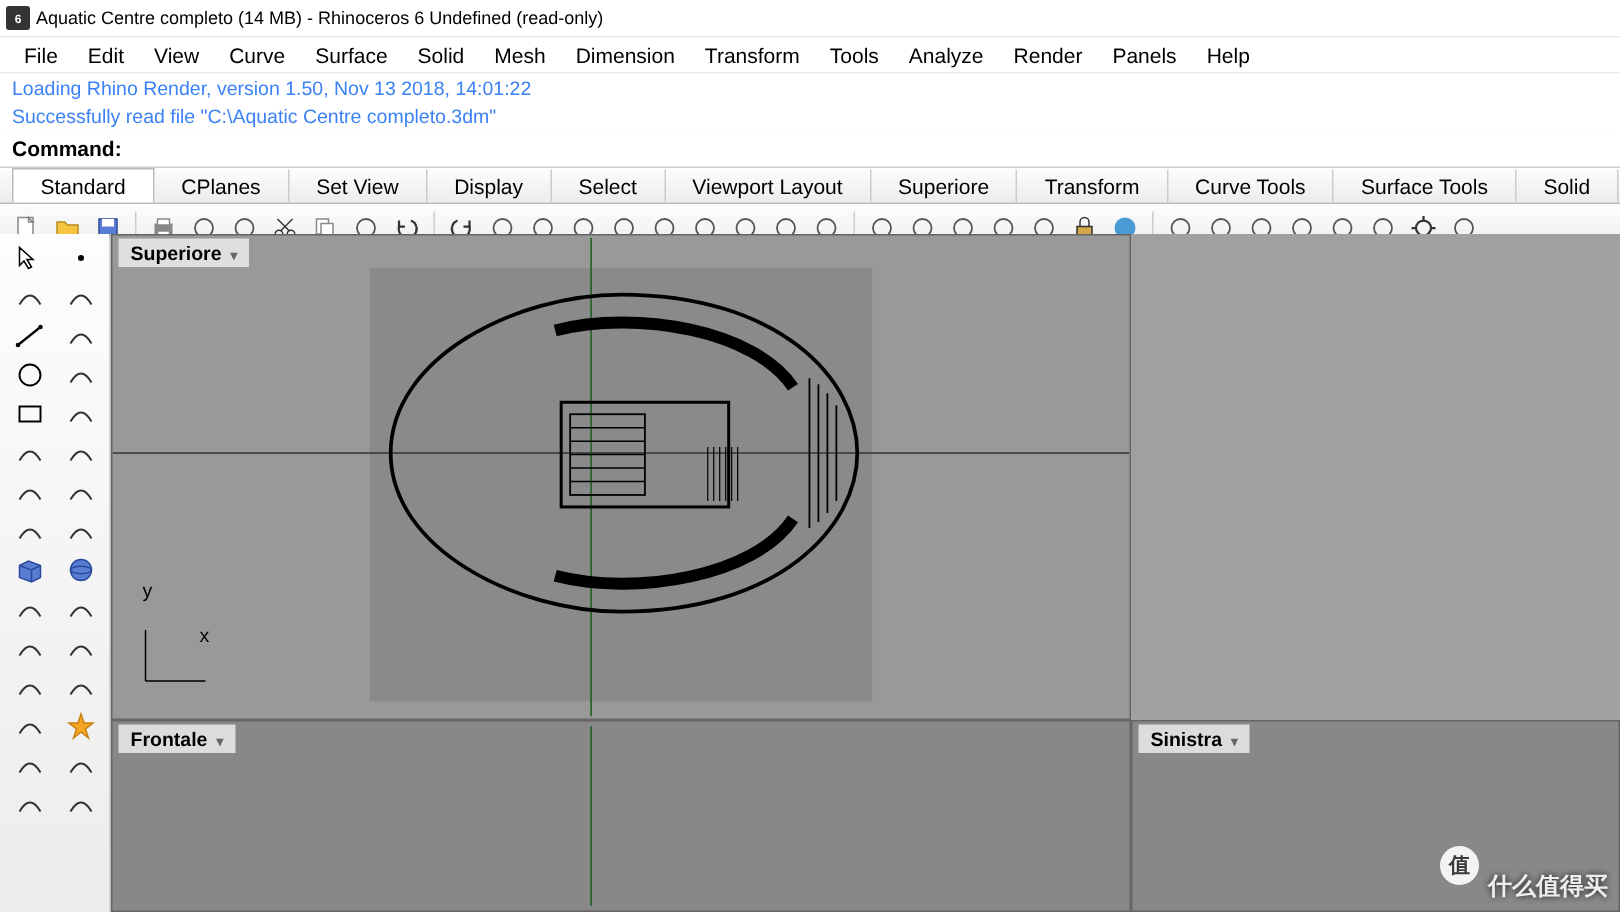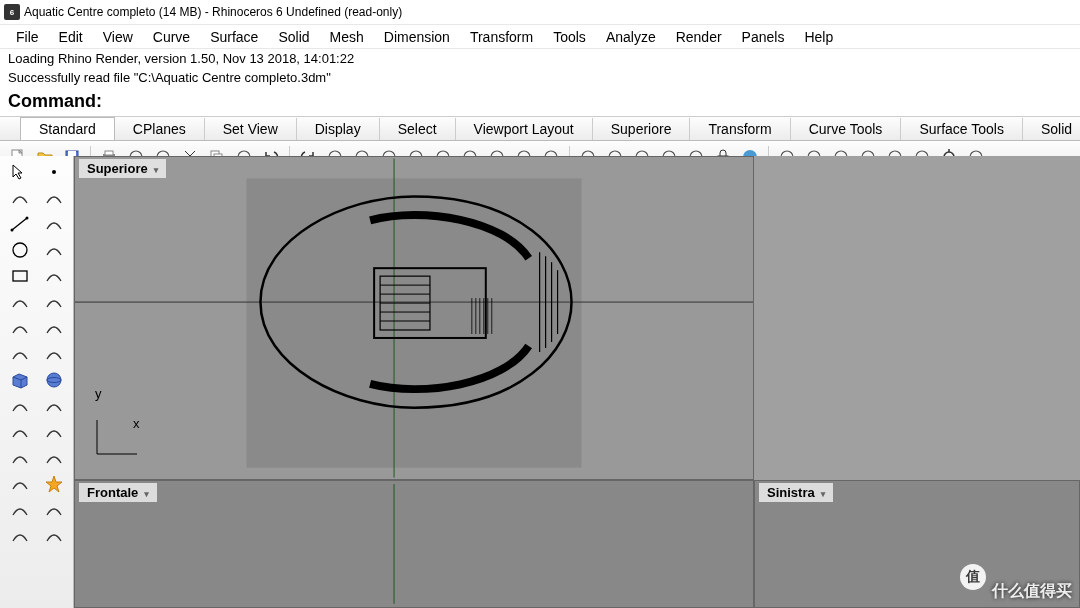--- a/index.html
+++ b/index.html
@@ -5,27 +5,27 @@
 * { margin:0; padding:0; box-sizing:border-box; font-family:"Segoe UI", Tahoma, sans-serif; font-size:13px; }
 body { width:1080px; height:608px; background:#f0f0f0; overflow:hidden; position:relative; }
 
 .titlebar { height:25px; background:#fff; display:flex; align-items:center; padding:0 4px; gap:4px; border-bottom:1px solid #e8e8e8; }
 .titlebar .app-icon { width:16px; height:16px; background:#333; border-radius:2px; display:inline-flex; align-items:center; justify-content:center; color:#fff; font-size:8px; font-weight:bold; }
 .title-txt { font-size:12px; }
 
 .menubar { height:24px; background:#fff; display:flex; align-items:center; padding:0 6px; gap:0; border-bottom:1px solid #e8e8e8; }
 .menubar span { padding:2px 10px; font-size:14px; cursor:default; }
 
-.cmdhist { background:#fff; padding:2px 20px 0 8px; font-size:14px; color:#000000; }
+.cmdhist { background:#fff; padding:2px 20px 0 8px; font-size:14px; color:#3b82f6; }
 .cmdhist .line { height:19px; overflow:hidden; }
 .cmdline { background:#fff; display:flex; align-items:center; padding:2px 8px 4px 8px; border-bottom:1px solid #ccc; }
-.cmdline label { font-weight:bold; font-size:18px; margin-right:6px; }
+.cmdline label { font-weight:bold; font-size:14px; margin-right:6px; }
 .cmdline input { border:none; outline:none; flex:1; font-size:14px; background:transparent; }
 
-.tabbar { height:24px; background:linear-gradient(#fdfdfd,#ececec); display:flex; align-items:center; border-bottom:1px solid #bbb; padding-left:20px; overflow:hidden; }
+.tabbar { height:24px; background:linear-gradient(#fdfdfd,#ececec); display:flex; align-items:center; border-bottom:1px solid #bbb; padding-left:8px; overflow:hidden; }
 .tabbar .tab { padding:3px 18px; font-size:14px; border-right:1px solid #ccc; cursor:default; white-space:nowrap; }
 .tabbar .tab.active { background:#fff; border-top:1px solid #bbb; border-left:1px solid #bbb; border-right:1px solid #bbb; }
 
 .toolbar-main { height:32px; background:linear-gradient(#fdfdfd,#ececec); display:flex; align-items:center; padding:0 6px; gap:3px; border-bottom:1px solid #bbb; overflow:hidden; }
 .tb-btn { width:24px; height:24px; display:inline-flex; align-items:center; justify-content:center; cursor:default; border:1px solid transparent; }
 .tb-btn svg { width:18px; height:18px; }
 .tb-sep { width:1px; height:22px; background:#ccc; margin:0 3px; }
 
 .workarea { position:absolute; top:156px; left:0; right:0; bottom:0; display:flex; }
 

